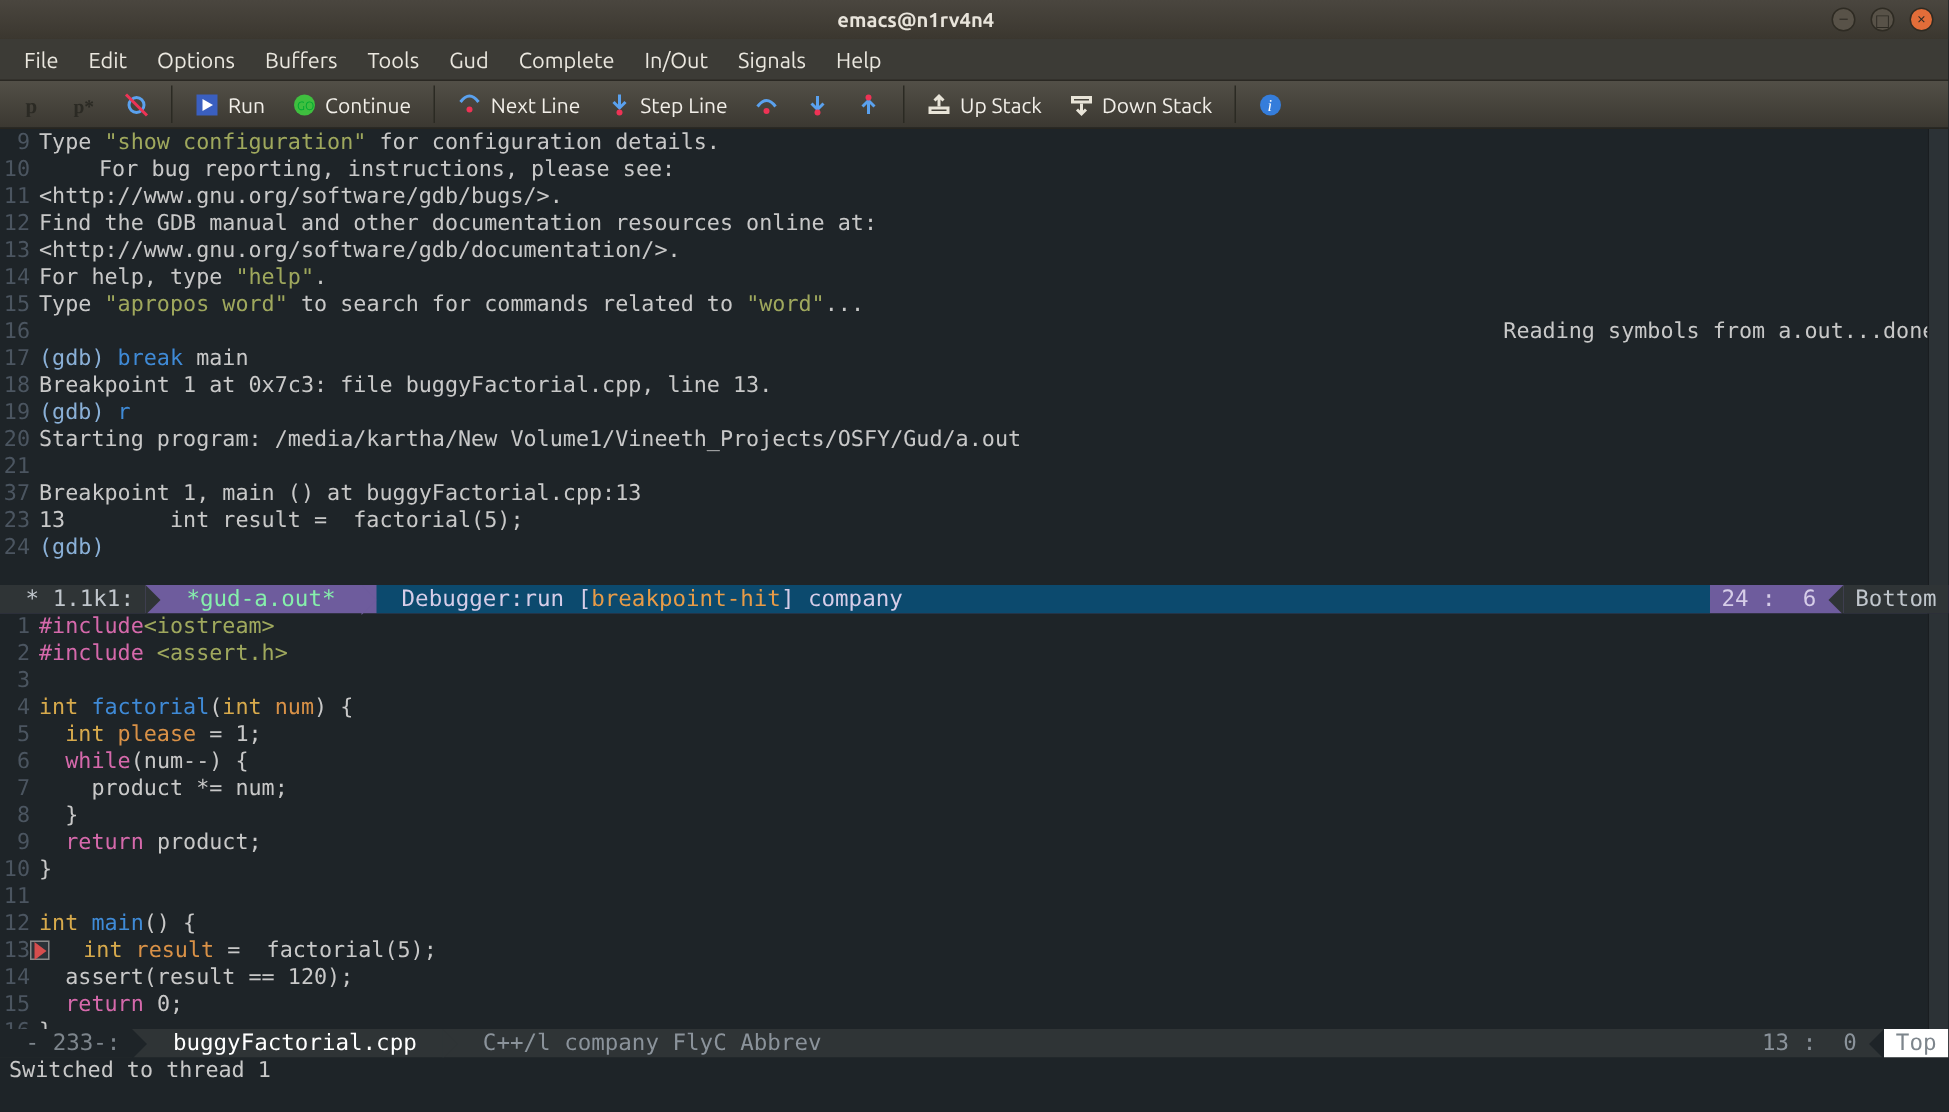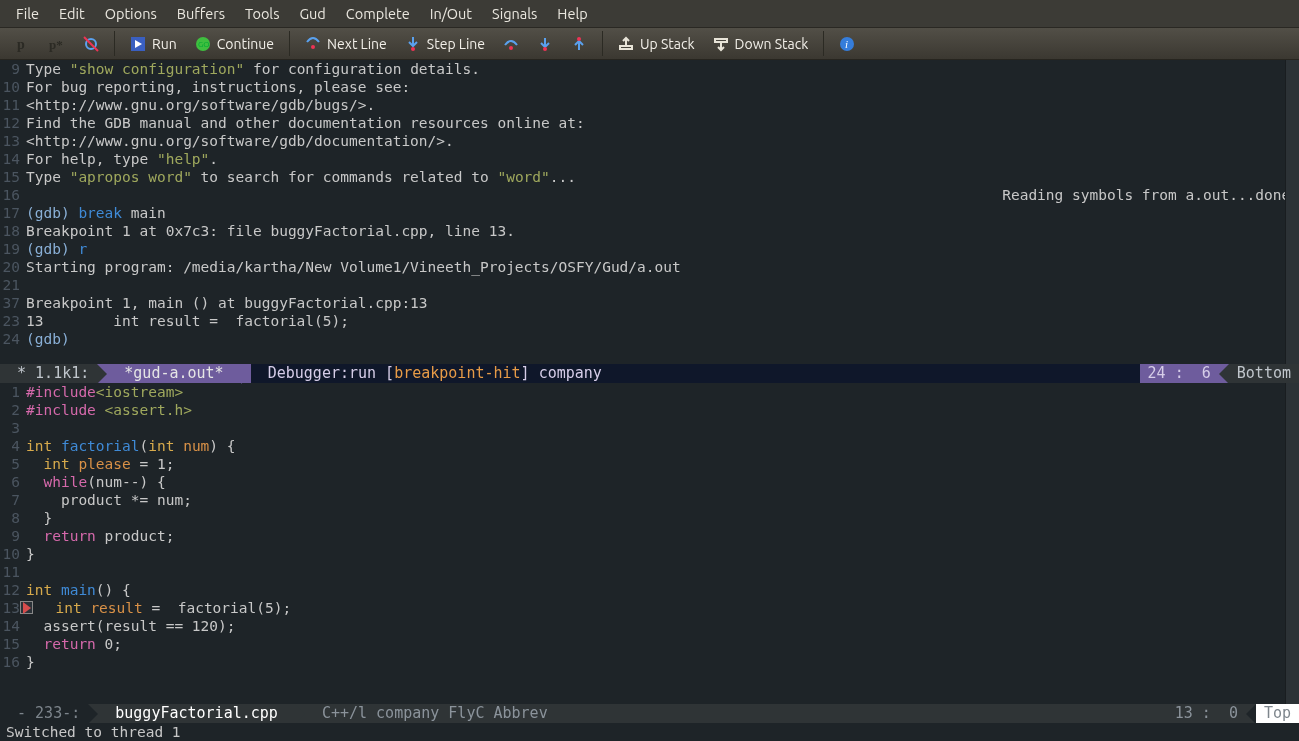--- a/index.html
+++ b/index.html
@@ -143,36 +143,36 @@
   }
   .modeline.inactive { background: #2f3436; color: #8b939b; }
   .ml-seg {
     padding: 0 8px;
     height: 100%;
     display: inline-flex;
     align-items: center;
   }
   .ml-main { flex: 1; }
   .ml-orange { color: #e79b47; }
-  .ml-yellow { color: #e5e5e5; }
+  .ml-yellow { color: #86efac; }
   .notch {
     width: 0; height: 0;
     border-top: 10px solid transparent;
     border-bottom: 10px solid transparent;
   }
   .notch-r-purple { border-left: 10px solid #2f3436; }
   .notch-r-inactive { border-left: 10px solid #1e2428; }
   .notch-inactive-dark { border-left: 10px solid #2f3436; }
 
   
   .modeline.inactive .ml-yellow { color: #ffffff; }
 
   
   .minibuf {
-    height: 18px;
+    height: 36px;
     background: #1e2428;
     color: #c8c8c8;
     padding-left: 6px;
     font-size: 14.5px;
     line-height: 18px;
   }
 
   
   .stack { display: flex; flex-direction: column; height: 100%; }
   .panes { flex: 1; display: flex; flex-direction: column; overflow: hidden; }
@@ -186,20 +186,28 @@
     height: 100%;
     background: #2c3236;
     border-left: 1px solid #191d20;
   }
 </style>
 </head>
 <body>
 
 <div class="stack">
 
+  <div class="titlebar">
+    <span class="title">emacs@n1rv4n4</span>
+    <div class="win-buttons">
+      <div class="win-btn">–</div>
+      <div class="win-btn">□</div>
+      <div class="win-btn close">×</div>
+    </div>
+  </div>
 
   <div class="menubar" id="menubar">
       <span class="menu-item">File</span>
       <span class="menu-item">Edit</span>
       <span class="menu-item">Options</span>
       <span class="menu-item">Buffers</span>
       <span class="menu-item">Tools</span>
       <span class="menu-item">Gud</span>
       <span class="menu-item">Complete</span>
       <span class="menu-item">In/Out</span>
@@ -320,21 +328,21 @@
           </svg>
         </span>
       </span>
   </div>
 
   <div class="panes">
 
     <div class="pane top" id="gdb-pane">
       <div class="scrollbar-stub"></div>
     <div class="line"><span class="gutter">9</span><span class="txt" style="padding-left: 4px;"><span class="dim">Type </span><span class="str">"show configuration"</span><span class="dim"> for configuration details.</span></span></div>
-        <div class="line"><span class="gutter">10</span><span class="txt" style="padding-left: 4px;"><span class="dim">For bug reporting, instructions, please see:</span></span></div>
+        <div class="line"><span class="gutter">10</span><span class="txt" style="padding-left: 4px; margin-left: 40px;"><span class="dim">For bug reporting, instructions, please see:</span></span></div>
         <div class="line"><span class="gutter">11</span><span class="txt" style="padding-left: 4px;"><span class="dim">&lt;http://www.gnu.org/software/gdb/bugs/&gt;.</span></span></div>
         <div class="line"><span class="gutter">12</span><span class="txt" style="padding-left: 4px;"><span class="dim">Find the GDB manual and other documentation resources online at:</span></span></div>
         <div class="line"><span class="gutter">13</span><span class="txt" style="padding-left: 4px;"><span class="dim">&lt;http://www.gnu.org/software/gdb/documentation/&gt;.</span></span></div>
         <div class="line"><span class="gutter">14</span><span class="txt" style="padding-left: 4px;"><span class="dim">For help, type </span><span class="str">"help"</span><span class="dim">.</span></span></div>
         <div class="line"><span class="gutter">15</span><span class="txt" style="padding-left: 4px;"><span class="dim">Type </span><span class="str">"apropos word"</span><span class="dim"> to search for commands related to </span><span class="str">"word"</span><span class="dim">...</span></span></div>
         <div class="line"><span class="gutter">16</span><span class="txt" style="padding-left: 4px; text-align: right;"><span class="dim">Reading symbols from a.out...done.</span></span></div>
         <div class="line"><span class="gutter">17</span><span class="txt" style="padding-left: 4px;"><span class="prompt">(gdb) </span><span class="fn">break</span><span class="dim"> main</span></span></div>
         <div class="line"><span class="gutter">18</span><span class="txt" style="padding-left: 4px;"><span class="dim">Breakpoint 1 at 0x7c3: file buggyFactorial.cpp, line 13.</span></span></div>
         <div class="line"><span class="gutter">19</span><span class="txt" style="padding-left: 4px;"><span class="prompt">(gdb) </span><span class="fn">r</span></span></div>
         <div class="line"><span class="gutter">20</span><span class="txt" style="padding-left: 4px;"><span class="dim">Starting program: /media/kartha/New Volume1/Vineeth_Projects/OSFY/Gud/a.out</span></span></div>
@@ -342,21 +350,21 @@
         <div class="line"><span class="gutter">37</span><span class="txt" style="padding-left: 4px;"><span class="dim">Breakpoint 1, main () at buggyFactorial.cpp:13</span></span></div>
         <div class="line"><span class="gutter">23</span><span class="txt" style="padding-left: 4px;"><span class="dim">13        int result =  factorial(5);</span></span></div>
         <div class="line"><span class="gutter">24</span><span class="txt" style="padding-left: 4px;"><span class="prompt">(gdb) </span></span></div>
       </div>
 
     <div class="modeline">
       <span class="ml-seg" style="background:#2f3436;color:#c0c6cc;"><span> * </span><span>1.1k</span> <span>1</span>:</span>
       <span class="notch notch-r-purple"></span>
       <span class="ml-seg">&nbsp;<span class="ml-yellow">*gud-a.out*</span>&nbsp;</span>
       <span class="notch" style="border-left:10px solid #6e5c9d; position:relative; z-index:1;"></span>
-      <span class="ml-seg ml-main" style="background:#0f172a;">&nbsp;<span>Debugger:run [</span><span class="ml-orange">breakpoint-hit</span><span>] company</span></span>
+      <span class="ml-seg ml-main" style="background:#0c4a6e;">&nbsp;<span>Debugger:run [</span><span class="ml-orange">breakpoint-hit</span><span>] company</span></span>
       <span class="ml-seg"><span>24</span> :  <span>6</span></span>
       <span class="notch" style="border-right:10px solid #2f3436;"></span>
       <span class="ml-seg" style="background:#2f3436;color:#c0c6cc;">Bottom</span>
     </div>
 
     <div class="pane bot" id="src-pane">
       <div class="scrollbar-stub"></div>
     <div class="line"><span class="gutter">1</span><span class="txt" style="padding-left: 4px;"><span class="kw">#include</span><span class="str">&lt;iostream&gt;</span></span></div>
         <div class="line"><span class="gutter">2</span><span class="txt" style="padding-left: 4px;"><span class="kw">#include </span><span class="str">&lt;assert.h&gt;</span></span></div>
         <div class="line"><span class="gutter">3</span><span class="txt" style="padding-left: 4px;"><span class="dim"></span></span></div>

